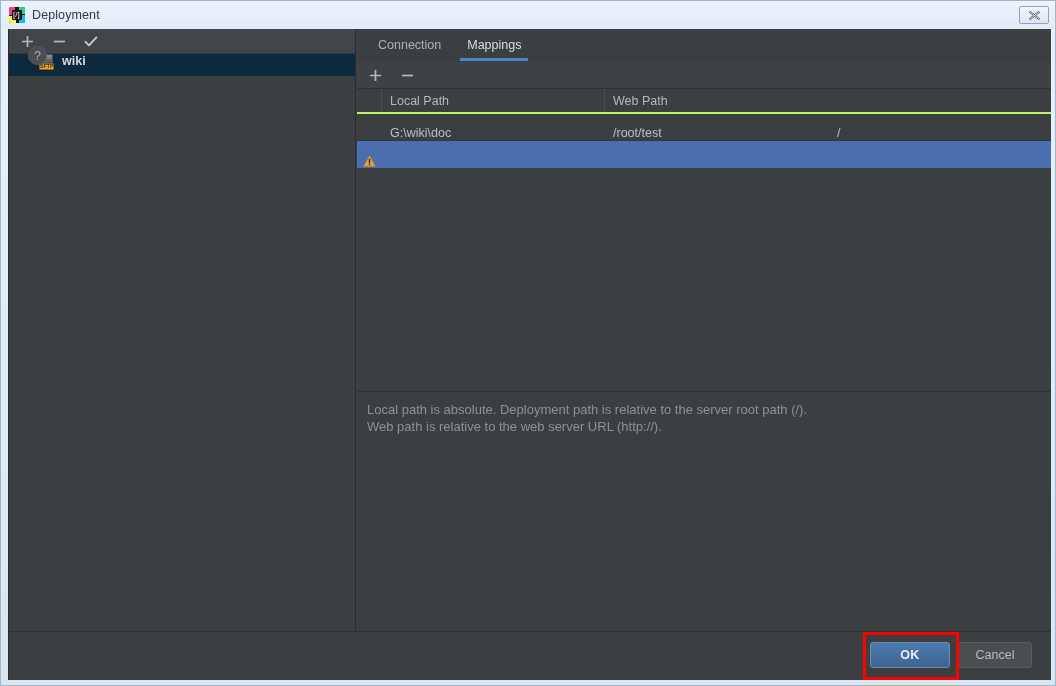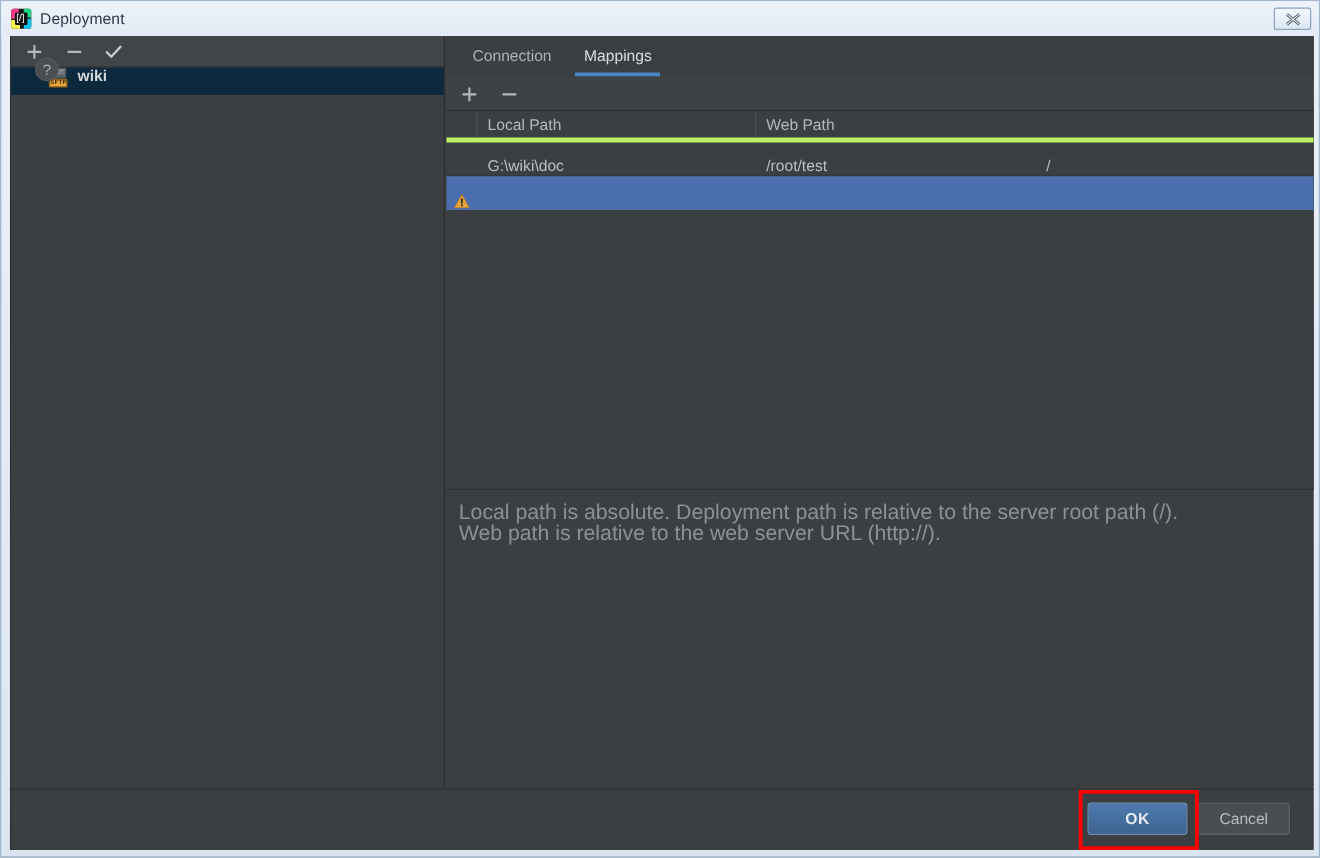--- a/index.html
+++ b/index.html
@@ -211,21 +211,21 @@
     left: 0; top: 60px;
     width: 694px; height: 303px;
     background: #3c3f41;
     border-bottom: 1px solid #2e3133;
     overflow: hidden;
   }
   .thead {
     display: flex;
     height: 25px;
     background: #3c3f41;
-    border-bottom: 4px solid #bef264;
+    border-bottom: 2px solid #bef264;
   }
   .th {
     font-size: 12.5px;
     color: #b2b8bd;
     display: flex; align-items: center;
     padding-left: 8px;
     border-right: 1px solid #4b4f51;
     overflow: hidden; white-space: nowrap;
   }
   .th:last-child { border-right: none; }
@@ -251,21 +251,21 @@
   .td.col-mark { padding-left: 0; justify-content: center; }
   .trow.selected .td { color: #eef1f4; }
 
   .warn-icon { width: 13px; height: 12px; display:block; }
 
   
   #help-text {
     position: absolute;
     left: 10px; top: 372px;
     width: 670px;
-    font-size: 17px;
+    font-size: 13px;
     color: #8d9195;
     line-height: 17px;
   }
 
   
   #validation {
     position: absolute;
     left: 10px; top: 608px;
     display: flex; align-items: center;
     gap: 7px;

